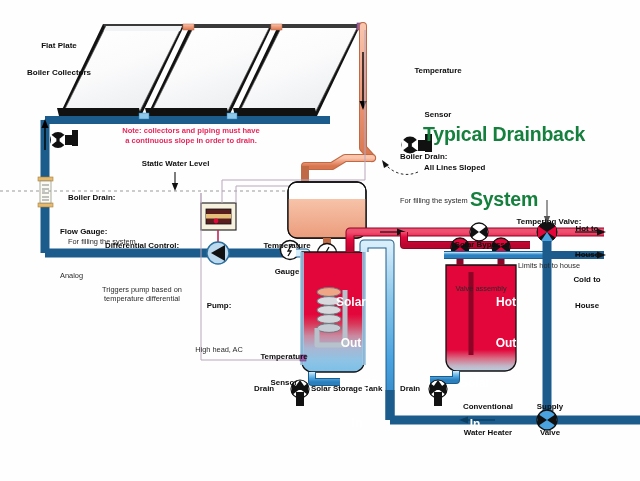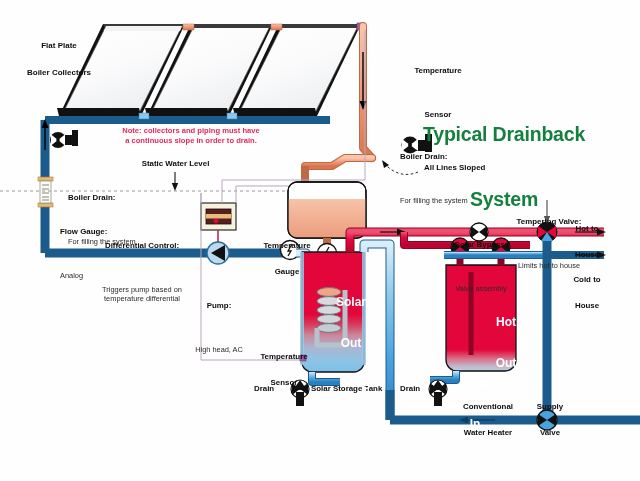--- a/index.html
+++ b/index.html
@@ -458,21 +458,21 @@
 <div class="lbl whitecap" style="left:334px;top:268px;width:34px;">
   <div>Solar</div>
   <div>Out</div>
 </div>
 
 <div class="lbl whitecap" style="left:340px;top:348px;width:34px;">
   <div>Gauge</div>
   <div>In</div>
 </div>
 
-<div class="lbl whitecap" style="left:489px;top:288px;width:34px;">
+<div class="lbl whitecap" style="left:489px;top:268px;width:34px;">
   <div>Hot</div>
   <div>Out</div>
 </div>
 
 <div class="lbl whitecap" style="left:458px;top:349px;width:34px;">
   <div>Solar</div>
   <div>In</div>
 </div>
 
 </div>

